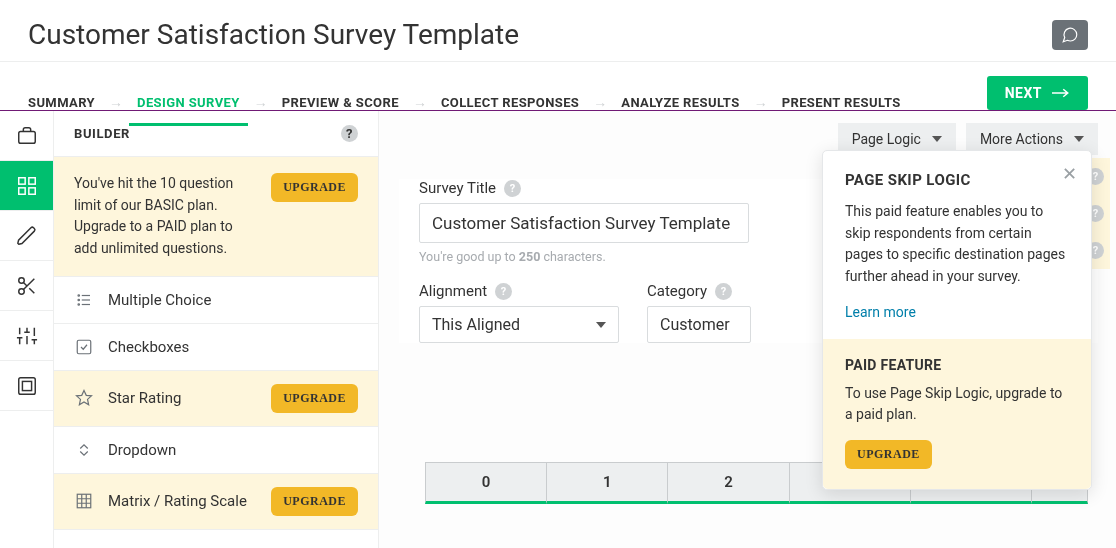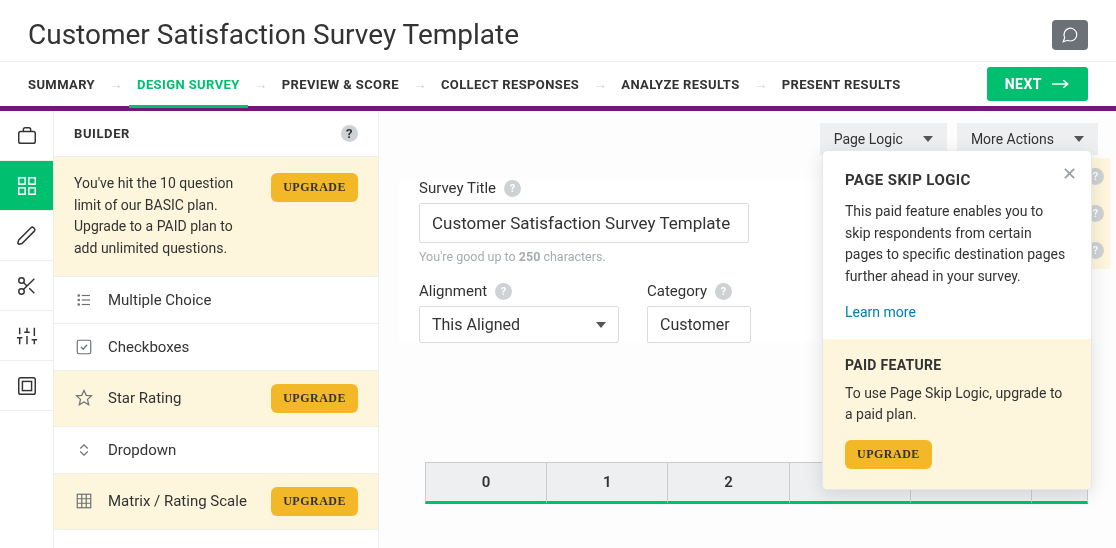--- a/index.html
+++ b/index.html
@@ -2,21 +2,21 @@
 <html><head>
 <meta charset="utf-8">
 <style>
   * { box-sizing: border-box; margin: 0; padding: 0; font-family: -apple-system, BlinkMacSystemFont, "Segoe UI", Roboto, sans-serif; }
   body { background: #fff; width:1116px; height:548px; overflow:hidden; color:#333; }
   .header { display:flex; align-items:center; justify-content:space-between; padding:18px 28px 10px 28px; }
   .page-title { font-size:28px; font-weight:400; color:#333; }
   .chat-btn { width:36px; height:30px; background:#6b7177; border-radius:4px; display:flex; align-items:center; justify-content:center; color:#fff; }
   .chat-btn svg { width:18px; height:18px; fill:none; stroke:#fff; stroke-width:1.6; }
 
-  .tabs { display:flex; align-items:center; border-top:1px solid #edeeee; border-bottom:5px solid #701a75; padding:0 28px; height:50px; gap:14px; }
+  .tabs { display:flex; align-items:flex-end; border-top:1px solid #edeeee; border-bottom:1px solid #701a75; padding:0 28px; height:50px; gap:14px; }
   .tab { font-size:13px; font-weight:700; letter-spacing:.4px; color:#333; cursor:pointer; }
   .tab.active { color:#00bf6f; position:relative; }
   .tab.active::after { content:""; position:absolute; left:-8px; right:-8px; bottom:-16px; height:3px; background:#00bf6f; }
   .arrow { color:#cfd2d4; font-size:14px; }
   .next-btn { margin-left:auto; background:#00bf6f; color:#fff; font-weight:700; font-size:14px; letter-spacing:.5px; border:none; border-radius:3px; padding:9px 18px; display:flex; align-items:center; gap:10px; cursor:pointer;}
   .next-btn svg{width:18px;height:12px;fill:#fff;}
 
   .workspace { display:flex; height:calc(548px - 60px - 50px); }
   .iconcol { width:54px; border-right:1px solid #edeeee; display:flex; flex-direction:column; }
   .iconcol .cell { height:50px; display:flex; align-items:center; justify-content:center; border-bottom:1px solid #edeeee; color:#333; }
@@ -31,21 +31,21 @@
   .notice p { font-size:14px; color:#333; line-height:1.55; flex:1;}
   .upgrade-btn { background:#f2b827; border:none; color:#333; font-weight:700; font-size:12px; letter-spacing:.5px; padding:7px 12px; border-radius:6px; cursor:pointer;font-family:Liberation Serif, serif;}
   .qtype { display:flex; align-items:center; gap:14px; padding:13px 20px; border-bottom:1px solid #edeeee; font-size:15px; color:#333; cursor:pointer;}
   .qtype.premium { background:#fef6dc; }
   .qtype .upgrade-btn { margin-left:auto; }
   .qtype .ico { width:20px; height:20px; display:flex; align-items:center; justify-content:center; color:#6b7177;}
   .qtype .ico svg { width:18px; height:18px; fill:none; stroke:currentColor; stroke-width:1.6;}
 
   .canvas { flex:1; position:relative; background:#fdfdfd; padding-top:12px;}
   .topbar { position:absolute; top:12px; right:18px; display:flex; gap:10px;}
-  .dropdown-btn { background:#edeff0; border:none; padding:8px 14px; font-size:14px; color:#333; display:flex; align-items:center; gap:20px; cursor:pointer;}
+  .dropdown-btn { background:#edeff0; border:none; padding:8px 14px; font-size:14px; color:#333; display:flex; align-items:center; gap:11px; cursor:pointer;}
   .dropdown-btn .tri { width:0;height:0;border-left:5px solid transparent;border-right:5px solid transparent;border-top:6px solid #555;}
 
   .editor-card { background:#fff; margin:56px 18px 0 20px; padding:0; position:relative;}
   .field-group { margin:0 20px 18px 20px; }
   .label-row { display:flex; align-items:center; gap:8px; margin-bottom:6px;}
   .label { font-size:15px; color:#333;}
   .text-input { width:100%; max-width:330px; border:1px solid #d9dcde; border-radius:2px; padding:9px 12px; font-size:17px; color:#333;}
   .hint { font-size:12.5px; color:#a7abaf; margin-top:6px;}
   .row2 { display:flex; gap:28px; margin:0 20px;}
   .select { width:200px; border:1px solid #d9dcde; border-radius:2px; padding:8px 12px; font-size:16px; color:#333; display:flex; align-items:center; justify-content:space-between;}

